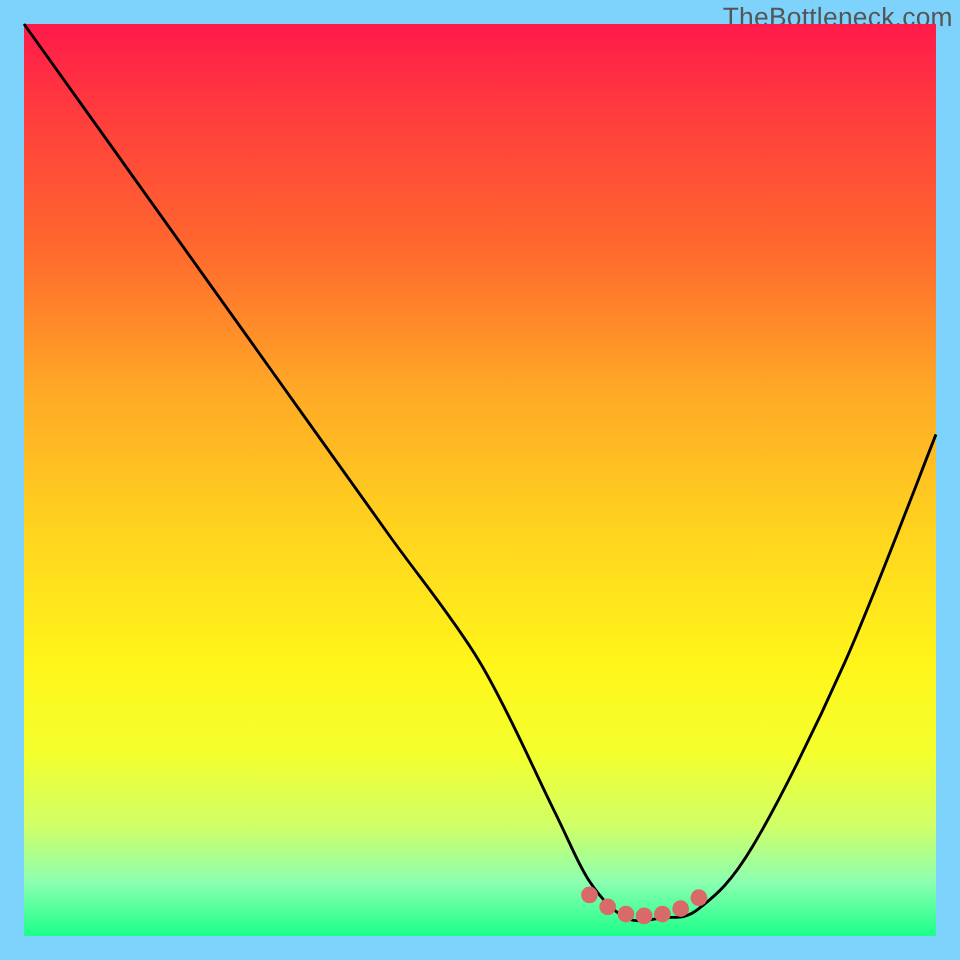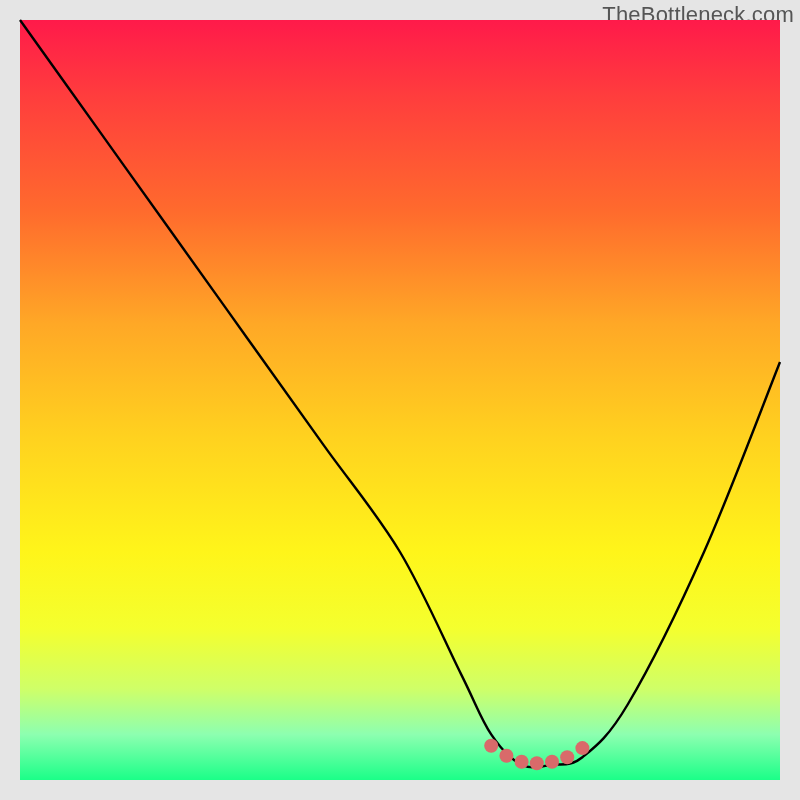--- a/index.html
+++ b/index.html
@@ -10,21 +10,21 @@
     background: #000;
     overflow: hidden;
     font-family: Arial, Helvetica, sans-serif;
   }
   .frame {
     position: absolute;
     left: 0;
     top: 0;
     width: 800px;
     height: 800px;
-    background: #e5e5e5;
+    background: #7dd3fc;
   }
   .plot {
     position: absolute;
     left: 20px;
     top: 20px;
     width: 760px;
     height: 760px;
     background: linear-gradient(to bottom,
       #ff1a4a 0%,
       #ff3d3d 10%,

